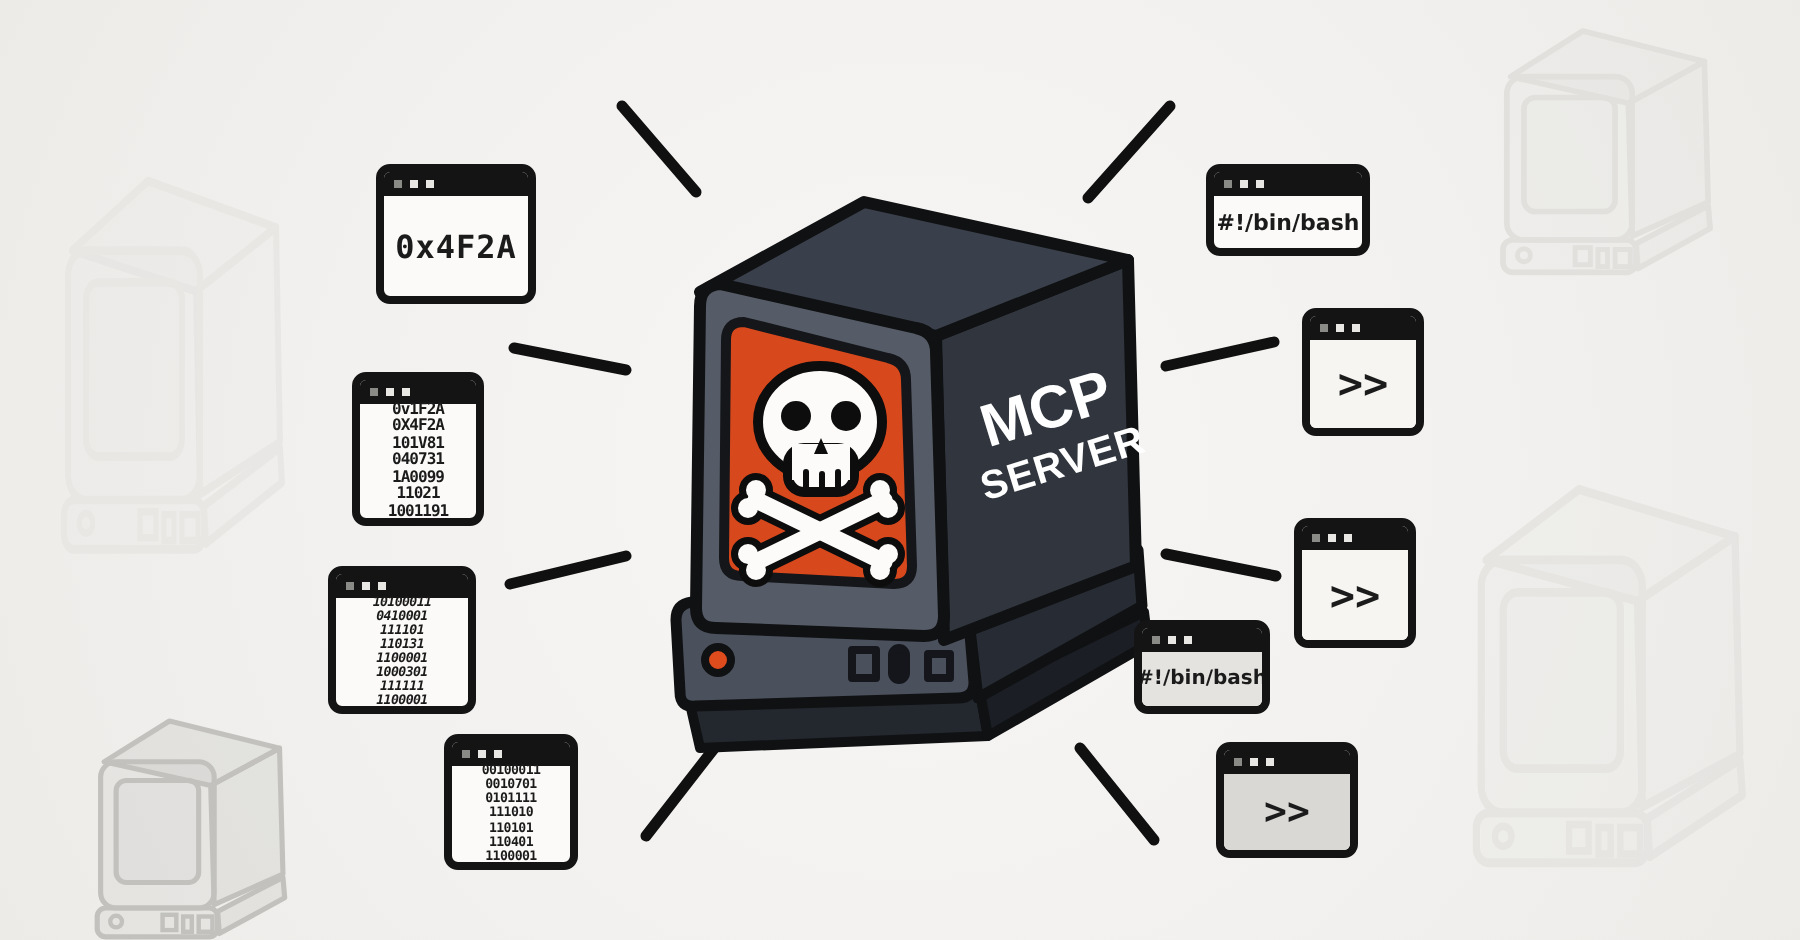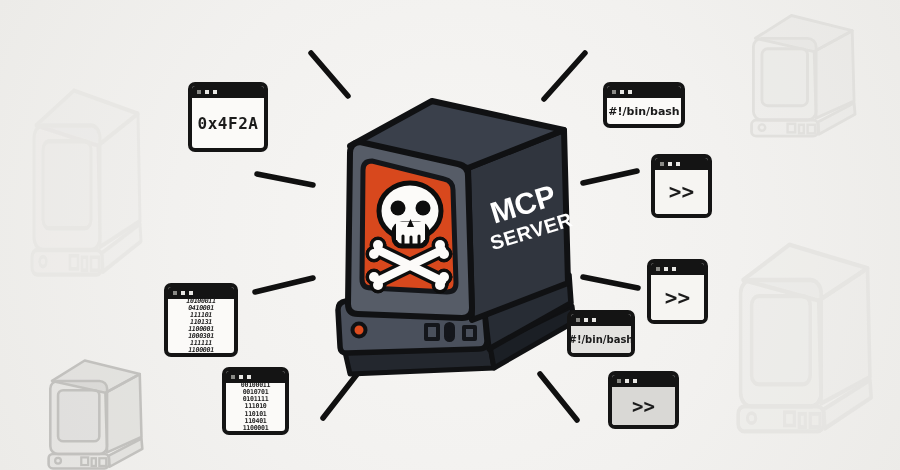--- a/index.html
+++ b/index.html
@@ -161,20 +161,34 @@
 
   <div class="window" id="w1">
     <div class="titlebar">
       <span class="dot d1"></span>
       <span class="dot d2"></span>
       <span class="dot d3"></span>
     </div>
     <div class="win-body">0x4F2A</div>
   </div>
 
+  <div class="window" id="w2">
+    <div class="titlebar">
+      <span class="dot d1"></span>
+      <span class="dot d2"></span>
+      <span class="dot d3"></span>
+    </div>
+    <div class="win-body">0v1F2A
+0X4F2A
+101V81
+040731
+1A0099
+11021
+1001191</div>
+  </div>
 
   <div class="window" id="w3">
     <div class="titlebar">
       <span class="dot d1"></span>
       <span class="dot d2"></span>
       <span class="dot d3"></span>
     </div>
     <div class="win-body">10100011
 0410001
 111101

